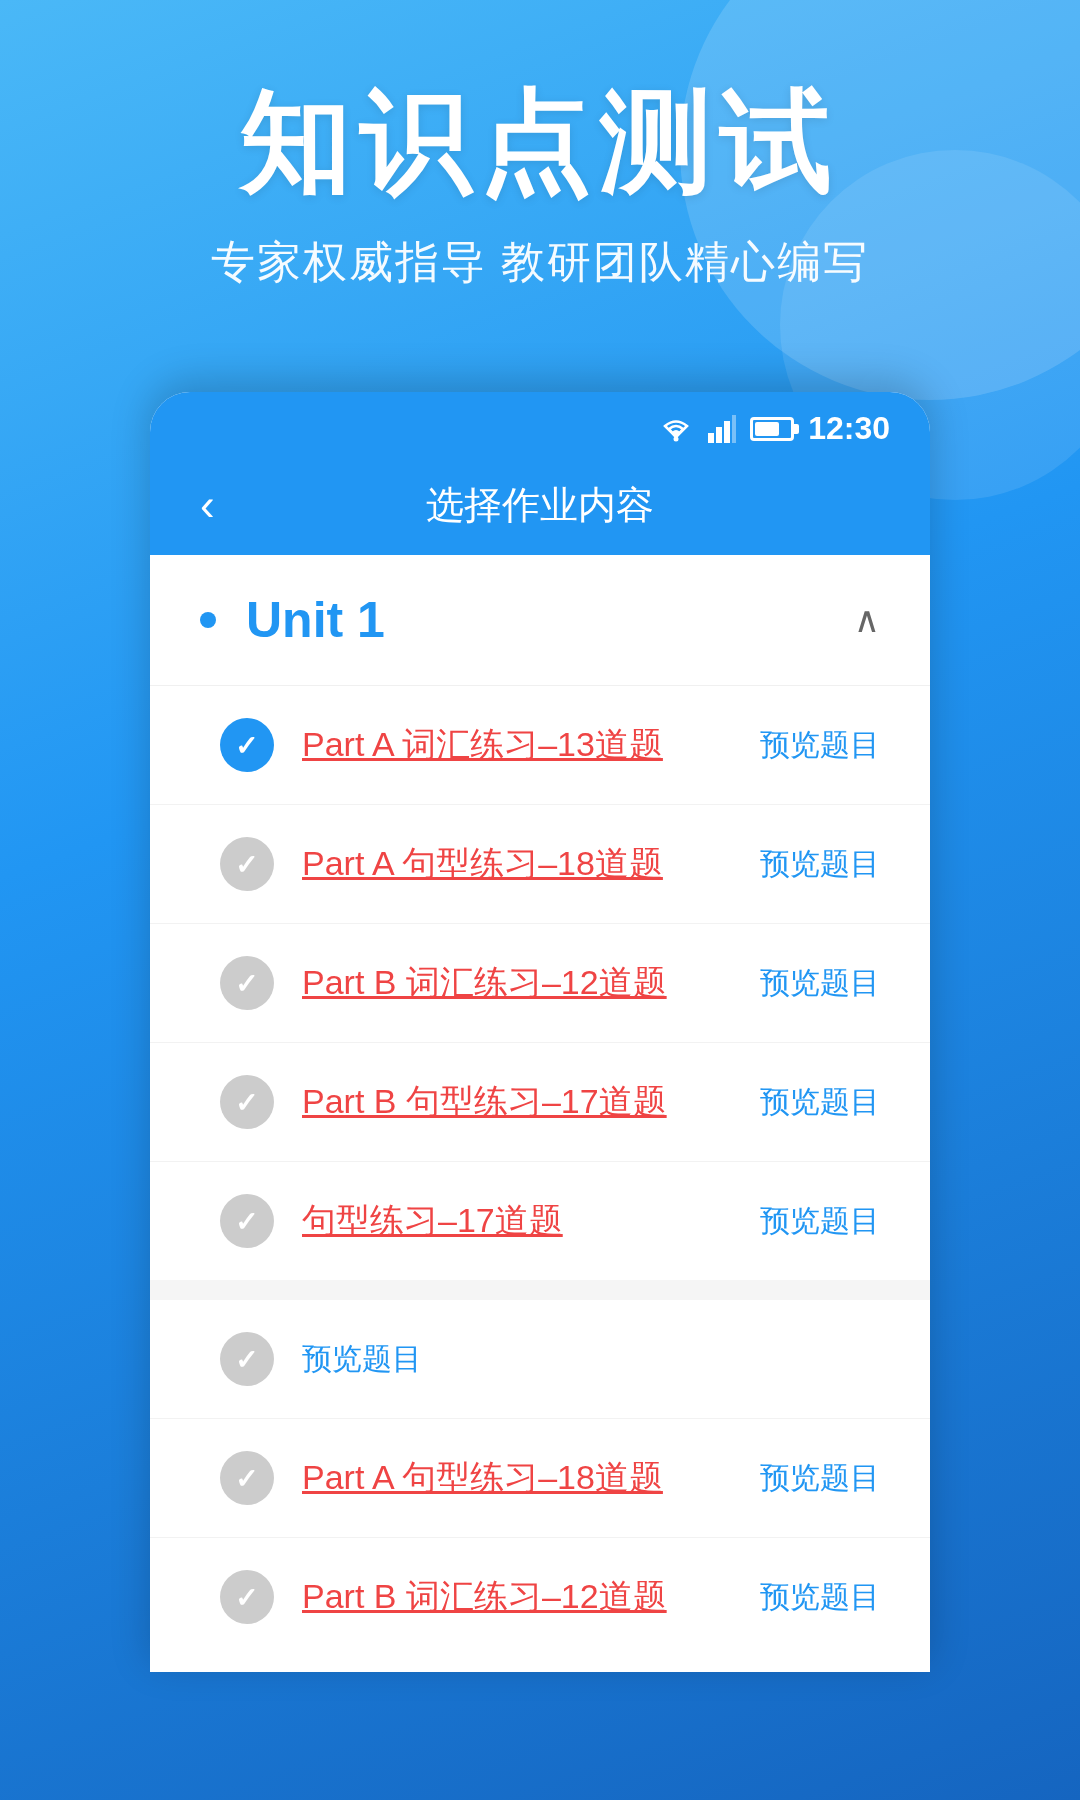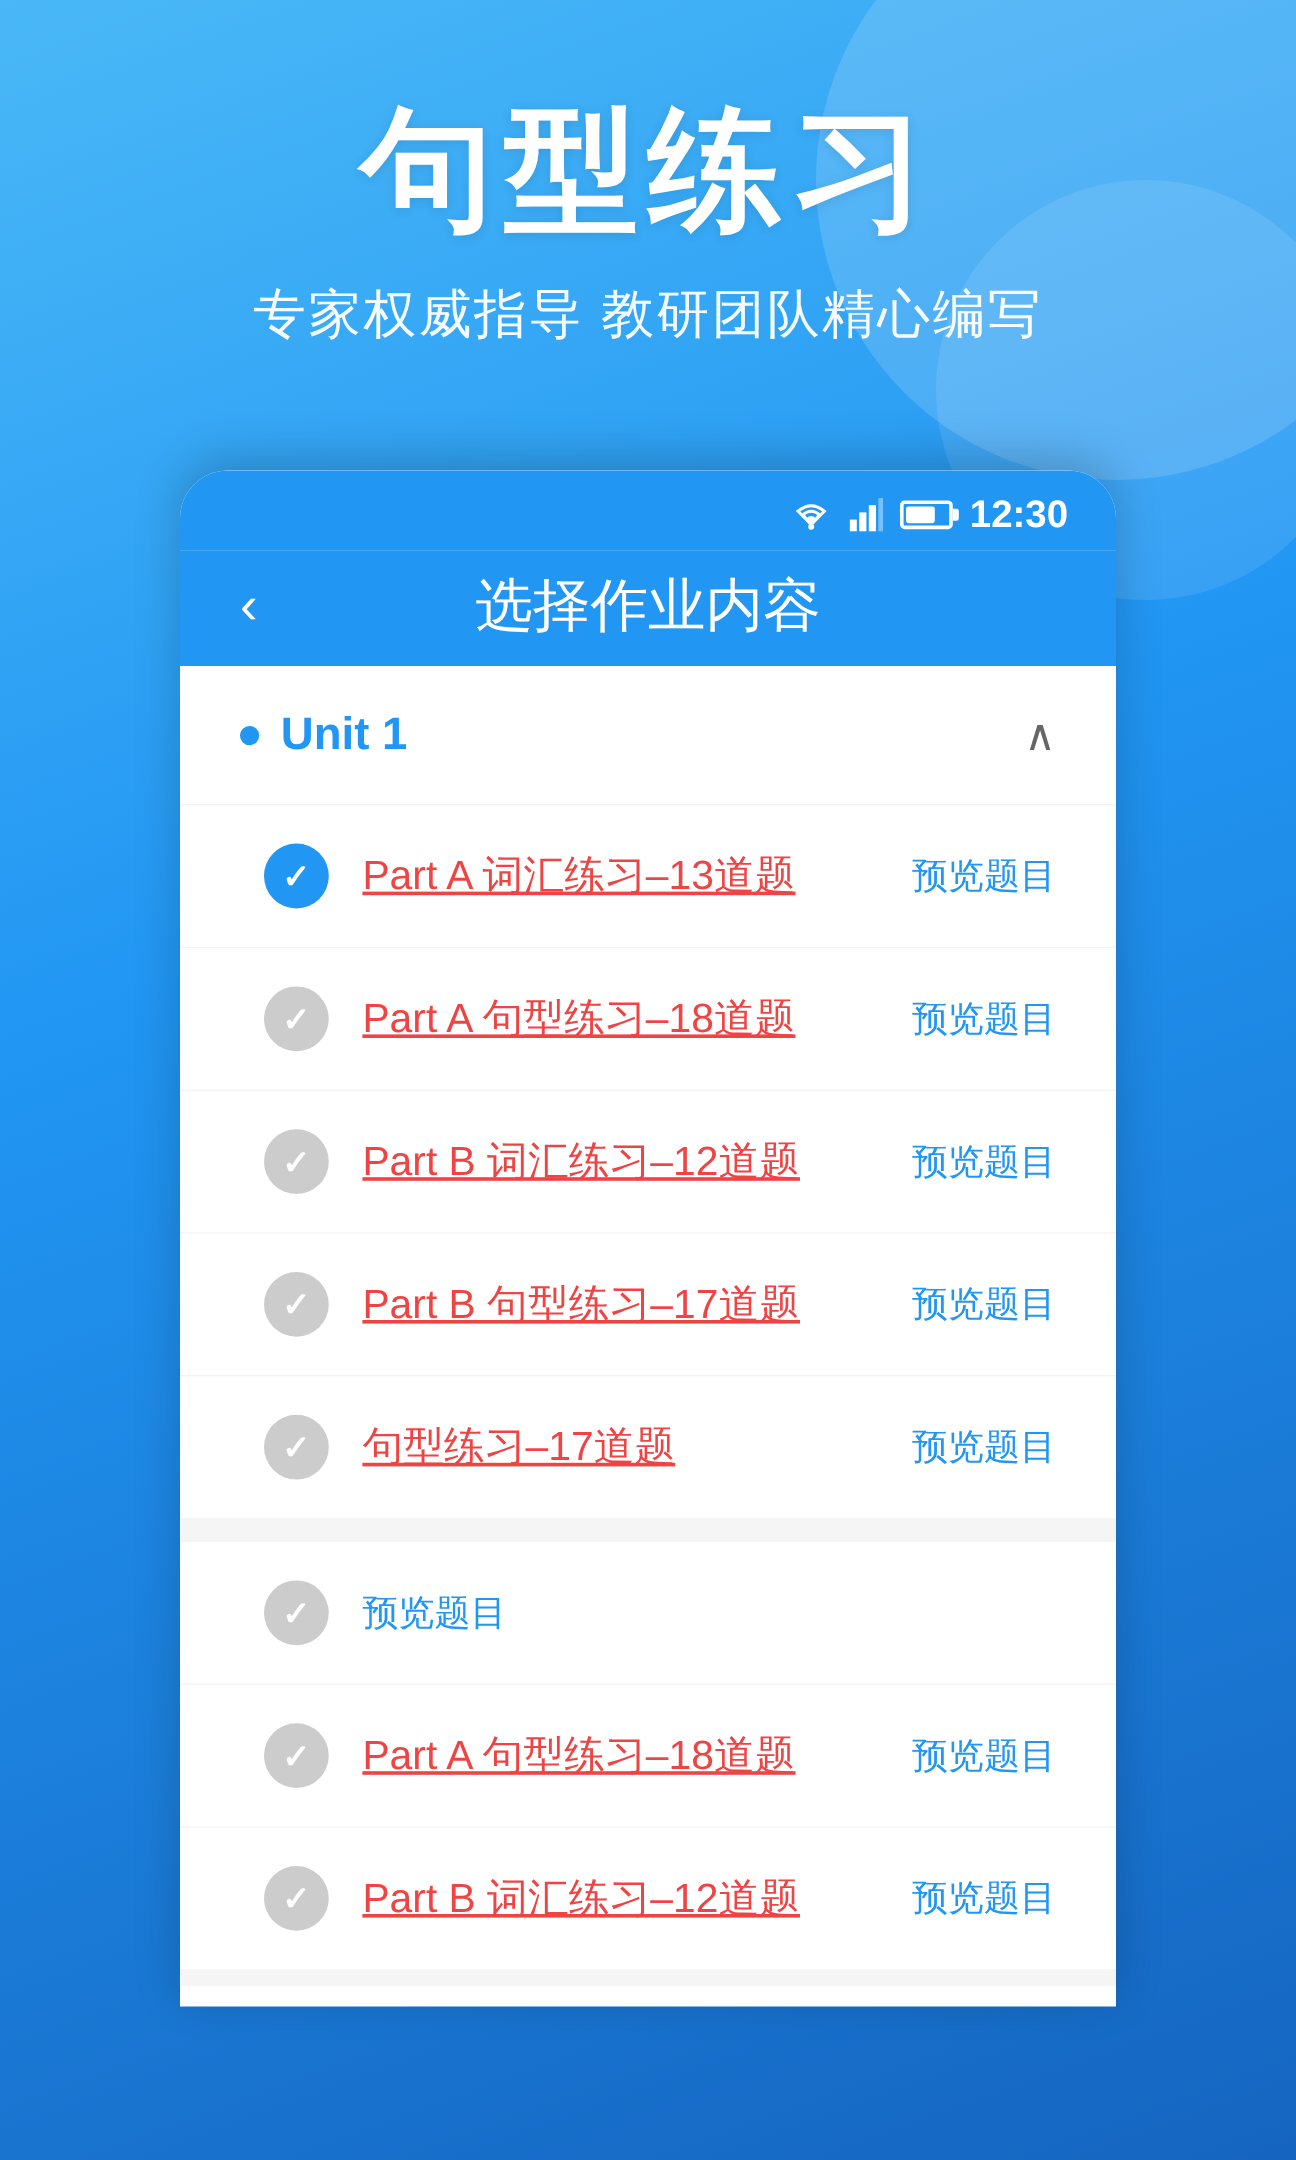--- a/index.html
+++ b/index.html
@@ -133,21 +133,21 @@
       color: white;
       font-size: 44px;
       cursor: pointer;
       line-height: 1;
     }
     .nav-title {
       position: absolute;
       left: 50%;
       transform: translateX(-50%);
       color: white;
-      font-size: 48px;
+      font-size: 38px;
       font-weight: 500;
       white-space: nowrap;
     }
 
     
     .content-area {
       background: #f5f5f5;
       min-height: 1100px;
     }
 
@@ -156,22 +156,22 @@
       background: white;
       padding: 36px 50px;
       display: flex;
       align-items: center;
       justify-content: space-between;
       border-bottom: 1px solid #f0f0f0;
     }
     .unit-label {
       display: flex;
       align-items: center;
-      gap: 18px;
-      font-size: 38px;
+      gap: 30px;
+      font-size: 50px;
       font-weight: 600;
     }
     .unit-dot {
       width: 16px;
       height: 16px;
       border-radius: 50%;
       background: #333;
       display: inline-block;
     }
     .unit-1-label { color: #2196f3; }
@@ -235,21 +235,21 @@
       background: #f5f5f5;
     }
   </style>
 </head>
 <body>
 
 <div class="bg-circle-1"></div>
 <div class="bg-circle-2"></div>
 
 <div class="hero-section">
-  <div class="hero-title">句型练习</div>
+  <div class="hero-title">知识点测试</div>
   <div class="hero-subtitle">专家权威指导 教研团队精心编写</div>
 </div>
 
 <div class="phone-mockup">
 
   <div class="status-bar">
     <div class="status-icons">
 
       <svg class="wifi-icon" viewBox="0 0 36 28" fill="white">
         <path d="M18 22 L22 17 Q18 13 14 17 Z" fill="white"></path>

